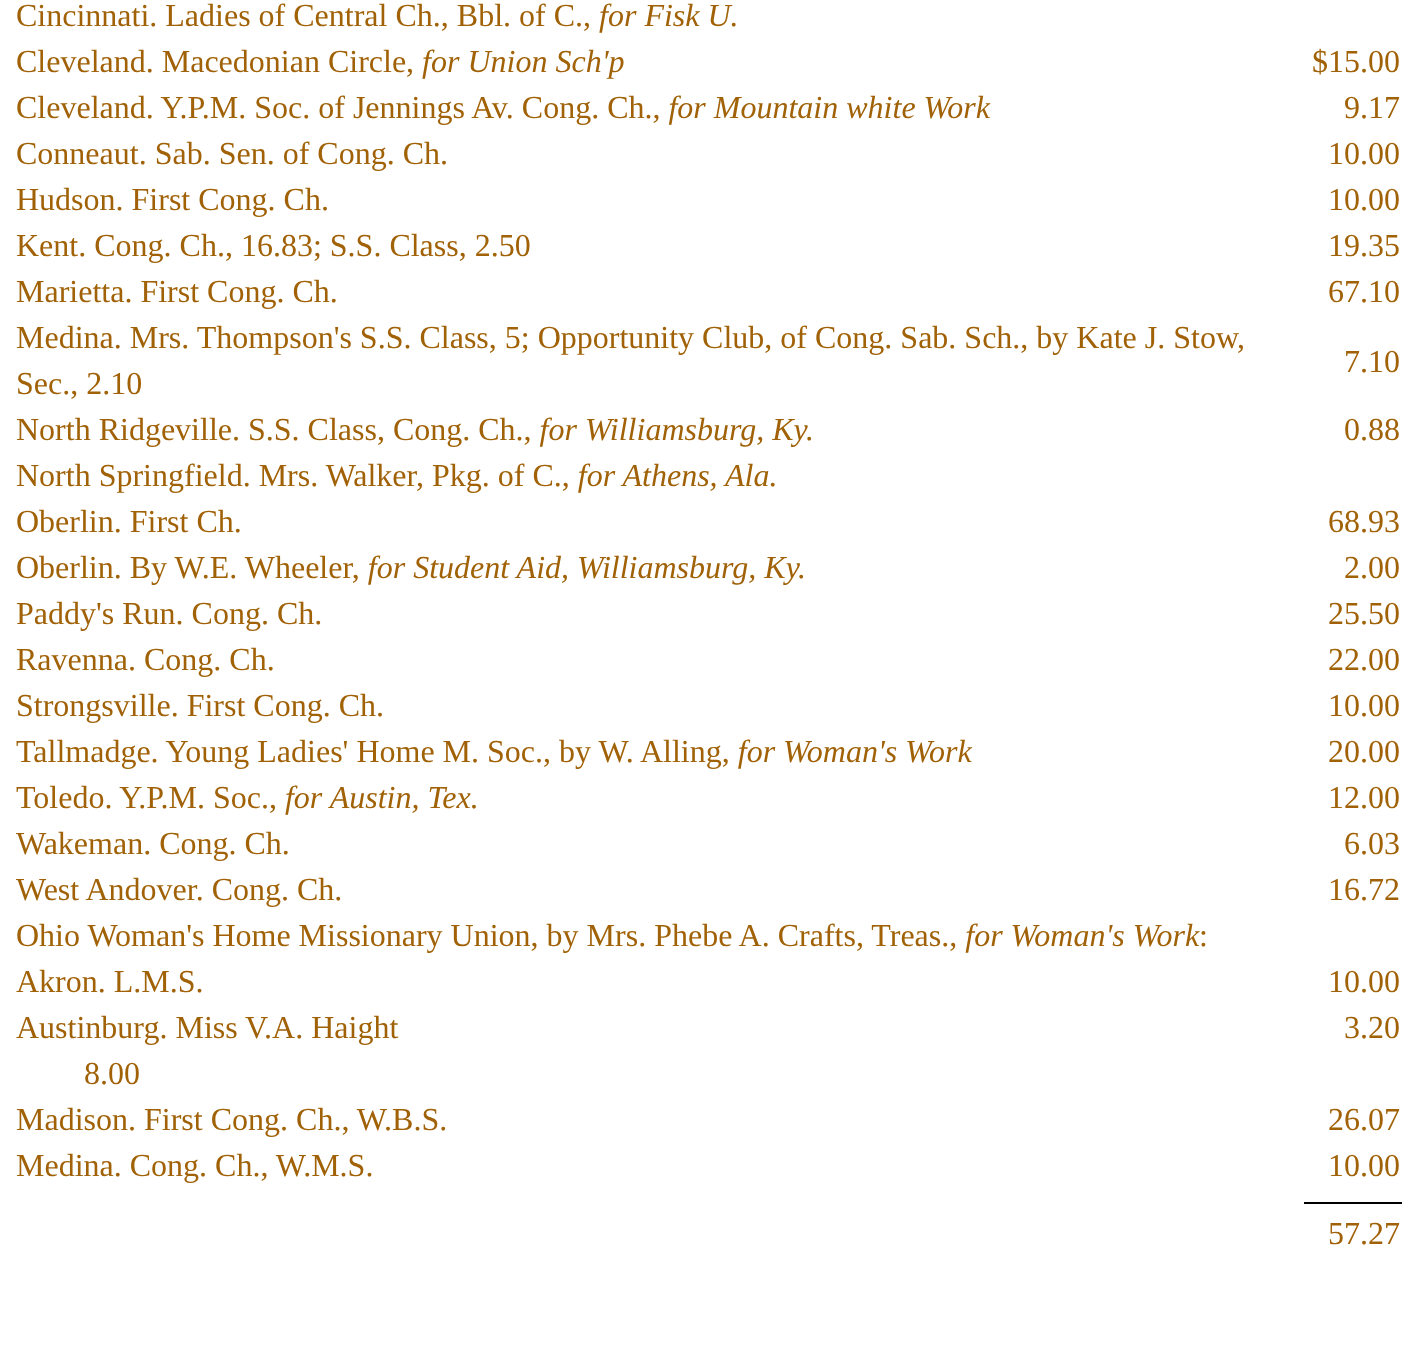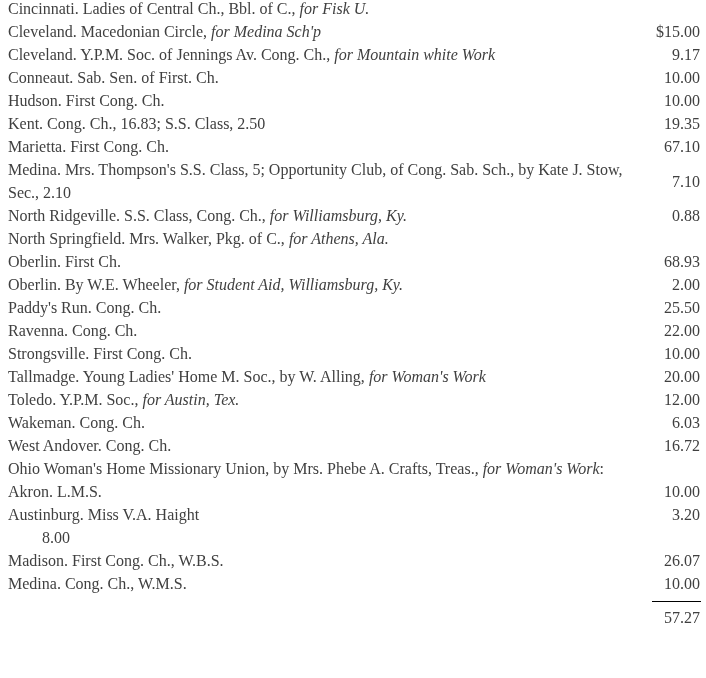--- a/index.html
+++ b/index.html
@@ -5,21 +5,21 @@
   html, body {
     margin: 0;
     padding: 0;
     background: #ffffff;
   }
   .page {
     position: relative;
     width: 706px;
     height: 678px;
     background: #ffffff;
-    color: #404040;
+    color: #a16207;
     font-family: "Liberation Serif", "DejaVu Serif", serif;
     font-size: 16px;
     overflow: hidden;
     box-sizing: border-box;
   }
   .rows {
     margin-top: -3px;
   }
   .row {
     display: flex;
@@ -54,29 +54,29 @@
 </head>
 <body>
 
 <div class="page">
   <div class="rows" id="rows">
       <div class="row">
         <div class="entry-text"><span>Cincinnati. Ladies of Central Ch., Bbl. of C., </span><i>for Fisk U.</i></div>
         <div class="entry-amount"></div>
       </div>
       <div class="row">
-        <div class="entry-text"><span>Cleveland. Macedonian Circle, </span><i>for Medina Sch'p</i></div>
+        <div class="entry-text"><span>Cleveland. Macedonian Circle, </span><i>for Union Sch'p</i></div>
         <div class="entry-amount">$15.00</div>
       </div>
       <div class="row">
         <div class="entry-text"><span>Cleveland. Y.P.M. Soc. of Jennings Av. Cong. Ch., </span><i>for Mountain white Work</i></div>
         <div class="entry-amount">9.17</div>
       </div>
       <div class="row">
-        <div class="entry-text"><span>Conneaut. Sab. Sen. of First. Ch.</span></div>
+        <div class="entry-text"><span>Conneaut. Sab. Sen. of Cong. Ch.</span></div>
         <div class="entry-amount">10.00</div>
       </div>
       <div class="row">
         <div class="entry-text"><span>Hudson. First Cong. Ch.</span></div>
         <div class="entry-amount">10.00</div>
       </div>
       <div class="row">
         <div class="entry-text"><span>Kent. Cong. Ch., 16.83; S.S. Class, 2.50</span></div>
         <div class="entry-amount">19.35</div>
       </div>

